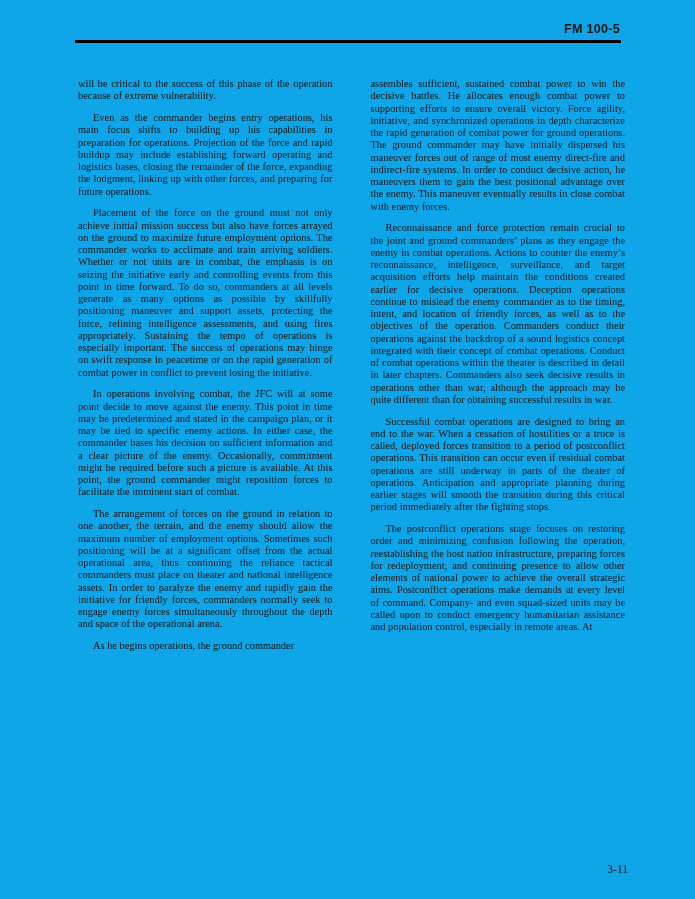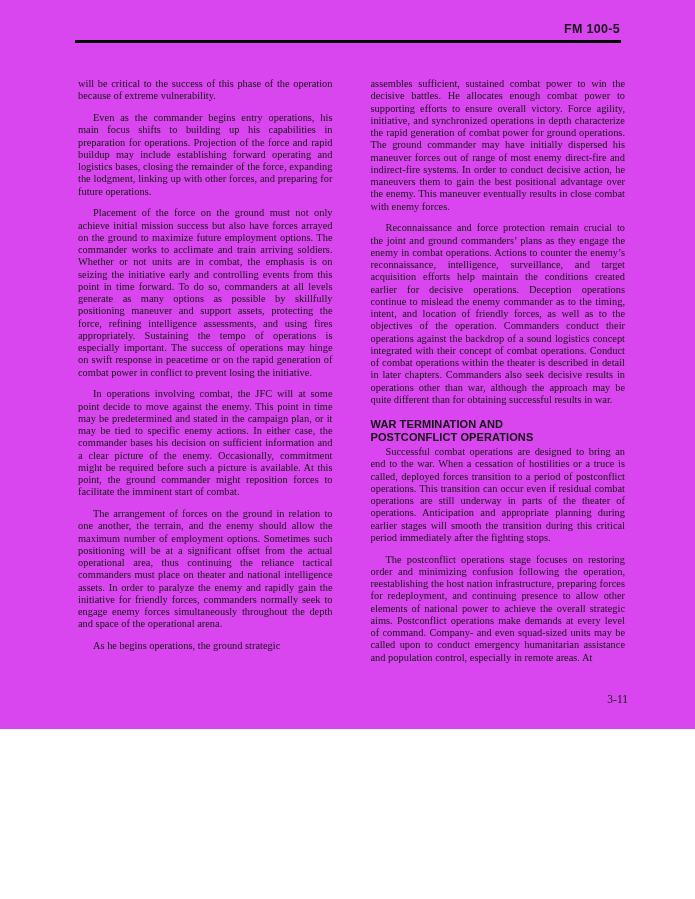--- a/index.html
+++ b/index.html
@@ -3,22 +3,22 @@
 <meta charset="utf-8">
 <style>
   html, body {
     margin: 0;
     padding: 0;
     background: #ffffff;
   }
   .page {
     position: relative;
     width: 695px;
-    height: 729px;
-    background: #d946ef;
+    height: 899px;
+    background: #0ea5e9;
     color: #161616;
     font-family: "Liberation Serif", serif;
     overflow: hidden;
     box-sizing: border-box;
   }
   .header {
     position: absolute;
     top: 22px;
     left: 75px;
     width: 546px;
@@ -89,28 +89,26 @@
   </div>
 
   <div class="columns">
 
     <section class="col">
       <p class="cont">will be critical to the success of this phase of the operation because of extreme vulnerability.</p>
       <p>Even as the commander begins entry operations, his main focus shifts to building up his capabilities in preparation for operations. Projection of the force and rapid buildup may include establishing forward operating and logistics bases, closing the remainder of the force, expanding the lodgment, linking up with other forces, and preparing for future operations.</p>
       <p>Placement of the force on the ground must not only achieve initial mission success but also have forces arrayed on the ground to maximize future employment options. The commander works to acclimate and train arriving soldiers. Whether or not units are in combat, the emphasis is on seizing the initiative early and controlling events from this point in time forward. To do so, commanders at all levels generate as many options as possible by skillfully positioning maneuver and support assets, protecting the force, refining intelligence assessments, and using fires appropriately. Sustaining the tempo of operations is especially important. The success of operations may hinge on swift response in peacetime or on the rapid generation of combat power in conflict to prevent losing the initiative.</p>
       <p>In operations involving combat, the JFC will at some point decide to move against the enemy. This point in time may be predetermined and stated in the campaign plan, or it may be tied to specific enemy actions. In either case, the commander bases his decision on sufficient information and a clear picture of the enemy. Occasionally, commitment might be required before such a picture is available. At this point, the ground commander might reposition forces to facilitate the imminent start of combat.</p>
       <p>The arrangement of forces on the ground in relation to one another, the terrain, and the enemy should allow the maximum number of employment options. Sometimes such positioning will be at a significant offset from the actual operational area, thus continuing the reliance tactical commanders must place on theater and national intelligence assets. In order to paralyze the enemy and rapidly gain the initiative for friendly forces, commanders normally seek to engage enemy forces simultaneously throughout the depth and space of the operational arena.</p>
-      <p>As he begins operations, the ground strategic</p>
+      <p>As he begins operations, the ground commander</p>
     </section>
 
     <section class="col">
       <p class="cont">assembles sufficient, sustained combat power to win the decisive battles. He allocates enough combat power to supporting efforts to ensure overall victory. Force agility, initiative, and synchronized operations in depth characterize the rapid generation of combat power for ground operations. The ground commander may have initially dispersed his maneuver forces out of range of most enemy direct-fire and indirect-fire systems. In order to conduct decisive action, he maneuvers them to gain the best positional advantage over the enemy. This maneuver eventually results in close combat with enemy forces.</p>
       <p>Reconnaissance and force protection remain crucial to the joint and ground commanders’ plans as they engage the enemy in combat operations. Actions to counter the enemy’s reconnaissance, intelligence, surveillance, and target acquisition efforts help maintain the conditions created earlier for decisive operations. Deception operations continue to mislead the enemy commander as to the timing, intent, and location of friendly forces, as well as to the objectives of the operation. Commanders conduct their operations against the backdrop of a sound logistics concept integrated with their concept of combat operations. Conduct of combat operations within the theater is described in detail in later chapters. Commanders also seek decisive results in operations other than war, although the approach may be quite different than for obtaining successful results in war.</p>
-      <h2>WAR TERMINATION AND
-POSTCONFLICT OPERATIONS</h2>
       <p>Successful combat operations are designed to bring an end to the war. When a cessation of hostilities or a truce is called, deployed forces transition to a period of postconflict operations. This transition can occur even if residual combat operations are still underway in parts of the theater of operations. Anticipation and appropriate planning during earlier stages will smooth the transition during this critical period immediately after the fighting stops.</p>
       <p>The postconflict operations stage focuses on restoring order and minimizing confusion following the operation, reestablishing the host nation infrastructure, preparing forces for redeployment, and continuing presence to allow other elements of national power to achieve the overall strategic aims. Postconflict operations make demands at every level of command. Company- and even squad-sized units may be called upon to conduct emergency humanitarian assistance and population control, especially in remote areas. At</p>
     </section>
 
   </div>
 
   <div class="page-number">3-11</div>
 
 </div>
 

